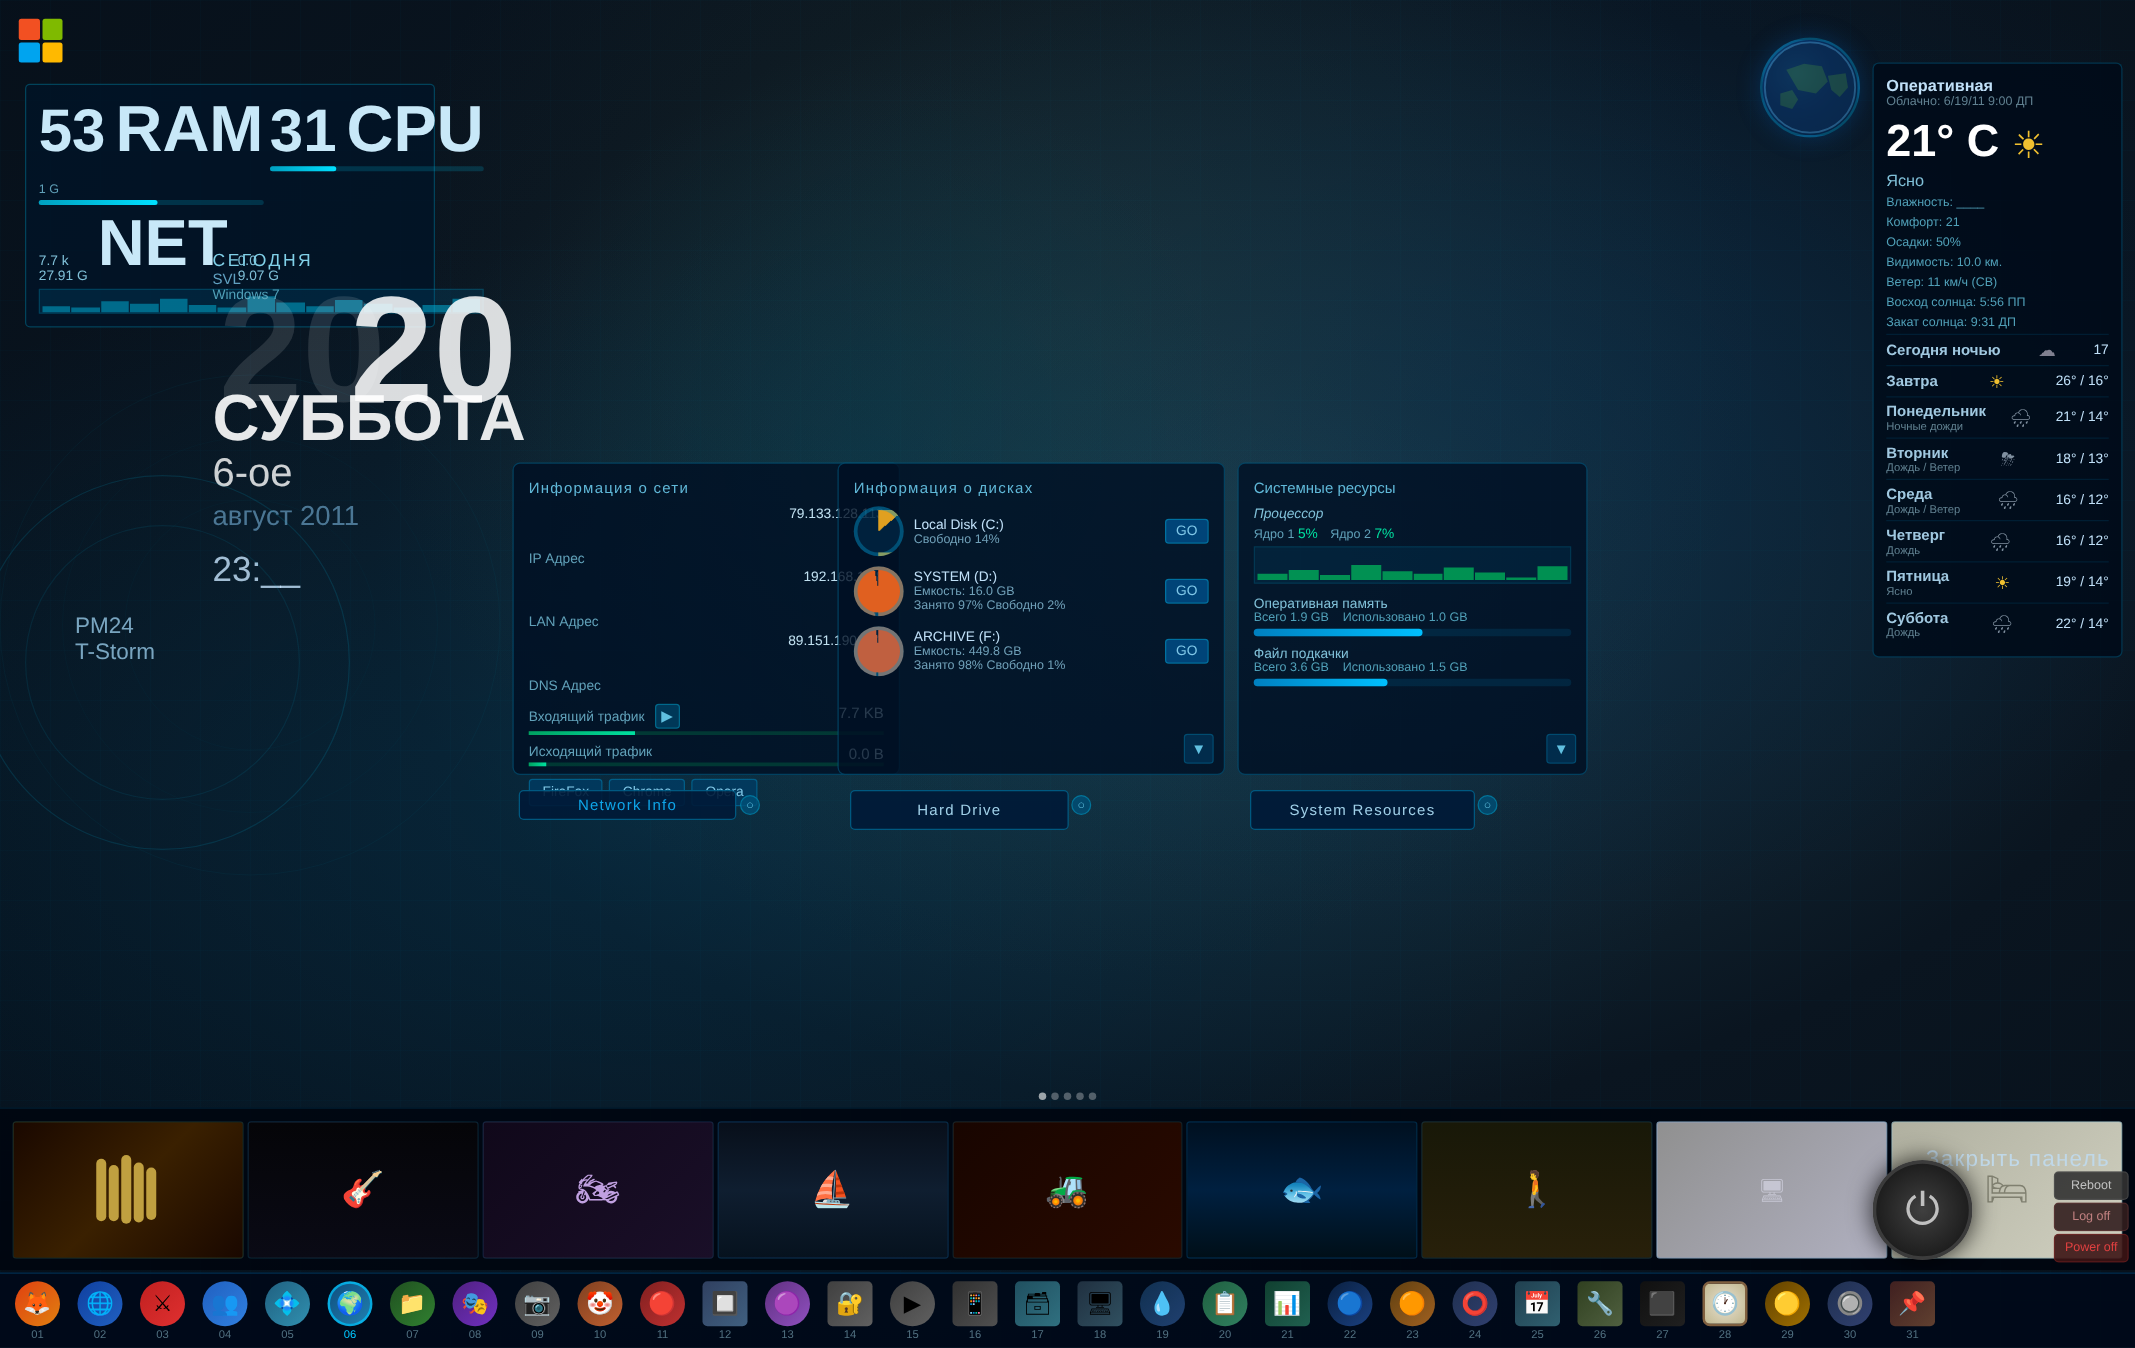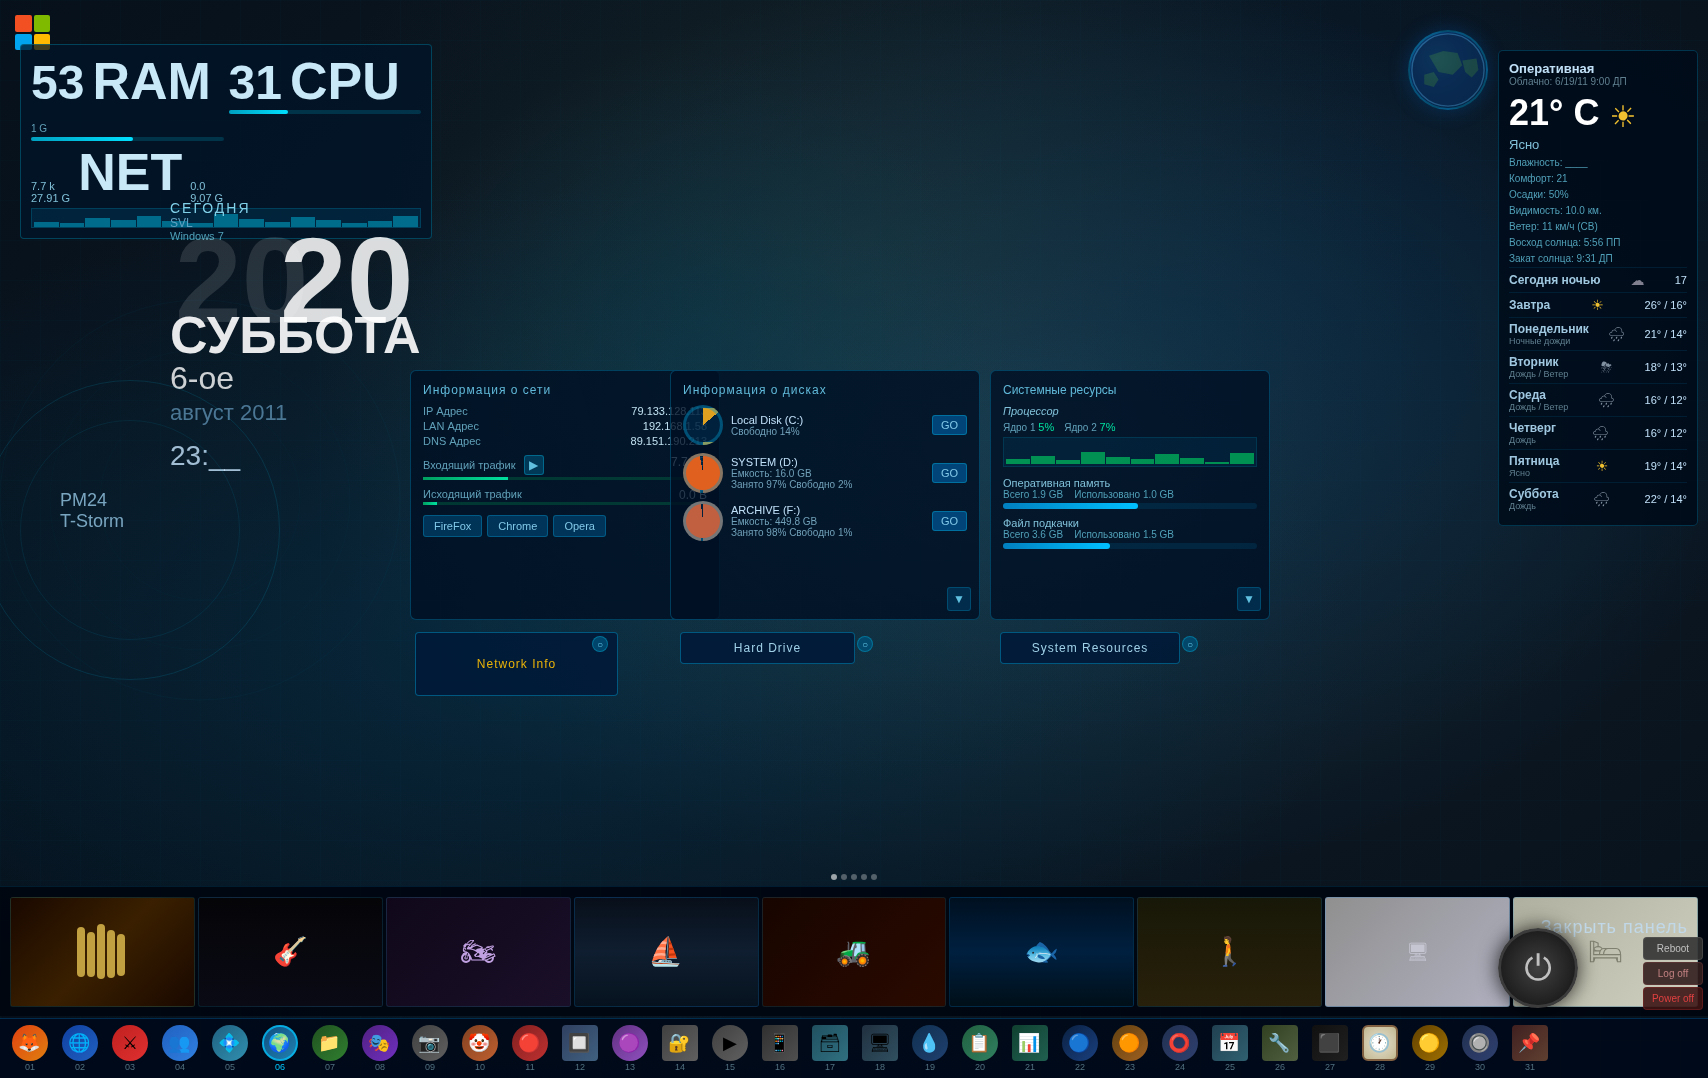--- a/index.html
+++ b/index.html
@@ -32,23 +32,23 @@
     .widget {
       position: absolute;
       background: rgba(0, 20, 40, 0.75);
       border: 1px solid rgba(0, 180, 220, 0.3);
       border-radius: 4px;
       color: #a0d8e8;
     }
 
     
     .widget-sysinfo {
-      top: 44px;
+      top: 67px;
       left: 20px;
-      width: 412px;
+      width: 328px;
       padding: 10px;
     }
 
     .sysinfo-grid {
       display: grid;
       grid-template-columns: 1fr 1fr;
       gap: 5px;
     }
 
     .sysinfo-item {
@@ -216,21 +216,21 @@
     }
 
     .net-row {
       display: flex;
       justify-content: space-between;
       font-size: 11px;
       margin-bottom: 3px;
       color: #80c0d8;
     }
 
-    .net-label { color: #60a0b8; }
+    .net-label { color: #60a0b8; margin-top: 36px; }
     .net-val { color: #c0e0f0; }
 
     .net-traffic {
       margin-top: 8px;
     }
 
     .net-traffic-label {
       font-size: 11px;
       color: #60a0b8;
       margin-bottom: 2px;
@@ -753,21 +753,21 @@
     </div>
   </div>
 
   <div class="browser-buttons">
     <button class="browser-btn">FireFox</button>
     <button class="browser-btn">Chrome</button>
     <button class="browser-btn">Opera</button>
   </div>
 </div>
 
-<button style="position:absolute;top:632px;left:415px;width:203px;padding:24px 12px;background:rgba(0,25,55,0.9);border:1px solid rgba(0,150,200,0.5);border-radius:4px;color:#eab308;font-size:12px;letter-spacing:1px;cursor:pointer;text-align:center;">Network Info</button>
+<button style="position:absolute;top:632px;left:415px;width:174px;padding:4px 12px;background:rgba(0,25,55,0.9);border:1px solid rgba(0,150,200,0.5);border-radius:4px;color:#0ea5e9;font-size:12px;letter-spacing:1px;cursor:pointer;text-align:center;">Network Info</button>
 <div style="position:absolute;top:636px;left:592px;width:16px;height:16px;background:rgba(0,80,120,0.8);border:1px solid rgba(0,180,220,0.4);border-radius:50%;display:flex;align-items:center;justify-content:center;color:#60c0e0;font-size:10px;cursor:pointer">○</div>
 
 <div class="hard-drive-panel">
   <div class="widget-title">Информация о дисках</div>
 
   <div class="drive-item">
     <div class="drive-circle" style="--fill:50deg;background:conic-gradient(#e0a020 0deg 50deg, rgba(0,60,100,0.4) 50deg)"></div>
     <div class="drive-info">
       <div class="drive-name">Local Disk (C:)</div>
       <div class="drive-detail">Свободно 14%</div>

